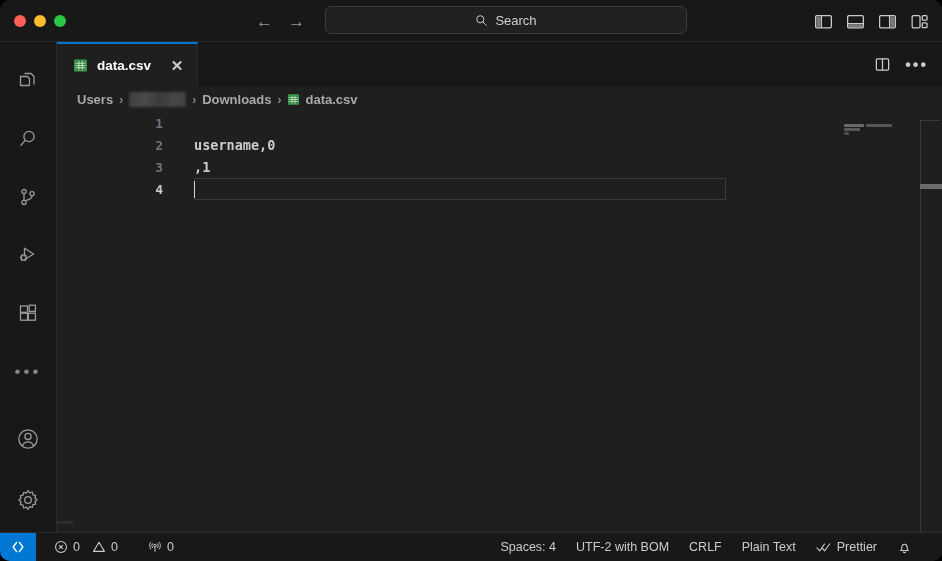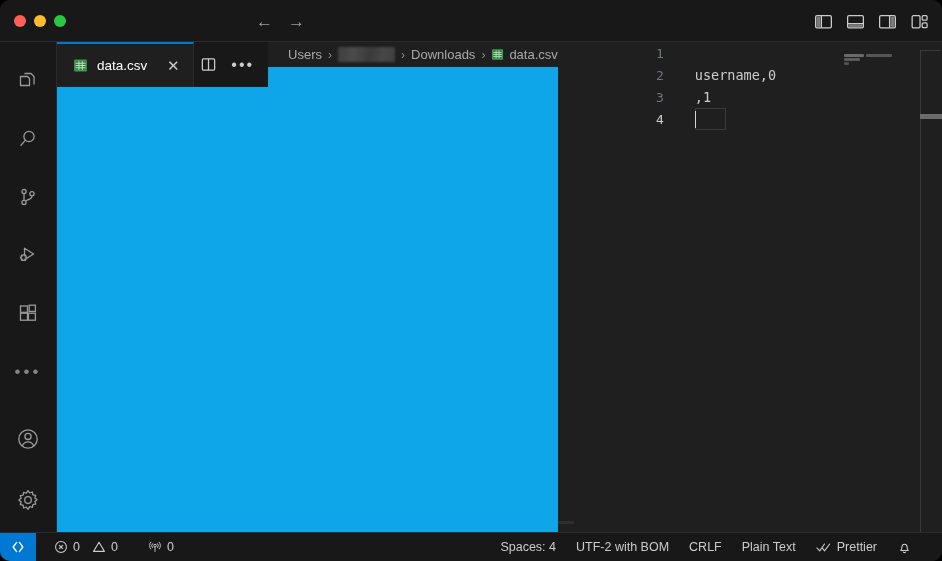--- a/index.html
+++ b/index.html
@@ -74,21 +74,21 @@
   .abitem {
     width: 57px; height: 58px;
     display: flex; align-items: center; justify-content: center;
     color: #868686;
   }
   .abitem svg { display: block; }
   .abdots { letter-spacing: 3px; font-size: 17px; color: #868686; line-height: 1; }
   .abspacer { flex: 1; }
 
   
-  .editorcol { flex: 1; display: flex; flex-direction: row; min-width: 0; background: #0ea5e9; }
+  .editorcol { flex: 1; display: flex; flex-direction: column; min-width: 0; background: #22c55e; font-weight: bold; }
 
   .tabsrow {
     height: 45px; min-height: 45px;
     background: #181818;
     display: flex; align-items: stretch;
     position: relative;
   }
   .tab {
     display: flex; align-items: center; gap: 9px;
     padding: 0 13px 0 16px;
@@ -206,20 +206,27 @@
       <span class="tl red"></span>
       <span class="tl yellow"></span>
       <span class="tl green"></span>
     </div>
 
     <div class="navarrows">
       <span>←</span>
       <span>→</span>
     </div>
 
+    <div class="searchbox">
+      <svg class="mag" viewBox="0 0 16 16">
+        <circle cx="6.5" cy="6.5" r="4.4" fill="none" stroke="#cfcfcf" stroke-width="1.2"></circle>
+        <line x1="9.8" y1="9.8" x2="14" y2="14" stroke="#cfcfcf" stroke-width="1.2" stroke-linecap="round"></line>
+      </svg>
+      <span class="slabel">Search</span>
+    </div>
 
     <div class="layouticons">
       <svg class="li" viewBox="0 0 20 20">
         <rect x="2.5" y="4.5" width="15" height="11.5" rx="1.3" fill="none" stroke="#cccccc" stroke-width="1.2"></rect>
         <line x1="8" y1="4.5" x2="8" y2="16" stroke="#cccccc" stroke-width="1.2"></line>
         <rect x="3.4" y="5.4" width="3.7" height="9.7" fill="#cccccc" opacity="0.55"></rect>
       </svg>
       <svg class="li" viewBox="0 0 20 20">
         <rect x="2.5" y="4.5" width="15" height="11.5" rx="1.3" fill="none" stroke="#cccccc" stroke-width="1.2"></rect>
         <line x1="2.5" y1="12" x2="17.5" y2="12" stroke="#cccccc" stroke-width="1.2"></line>

